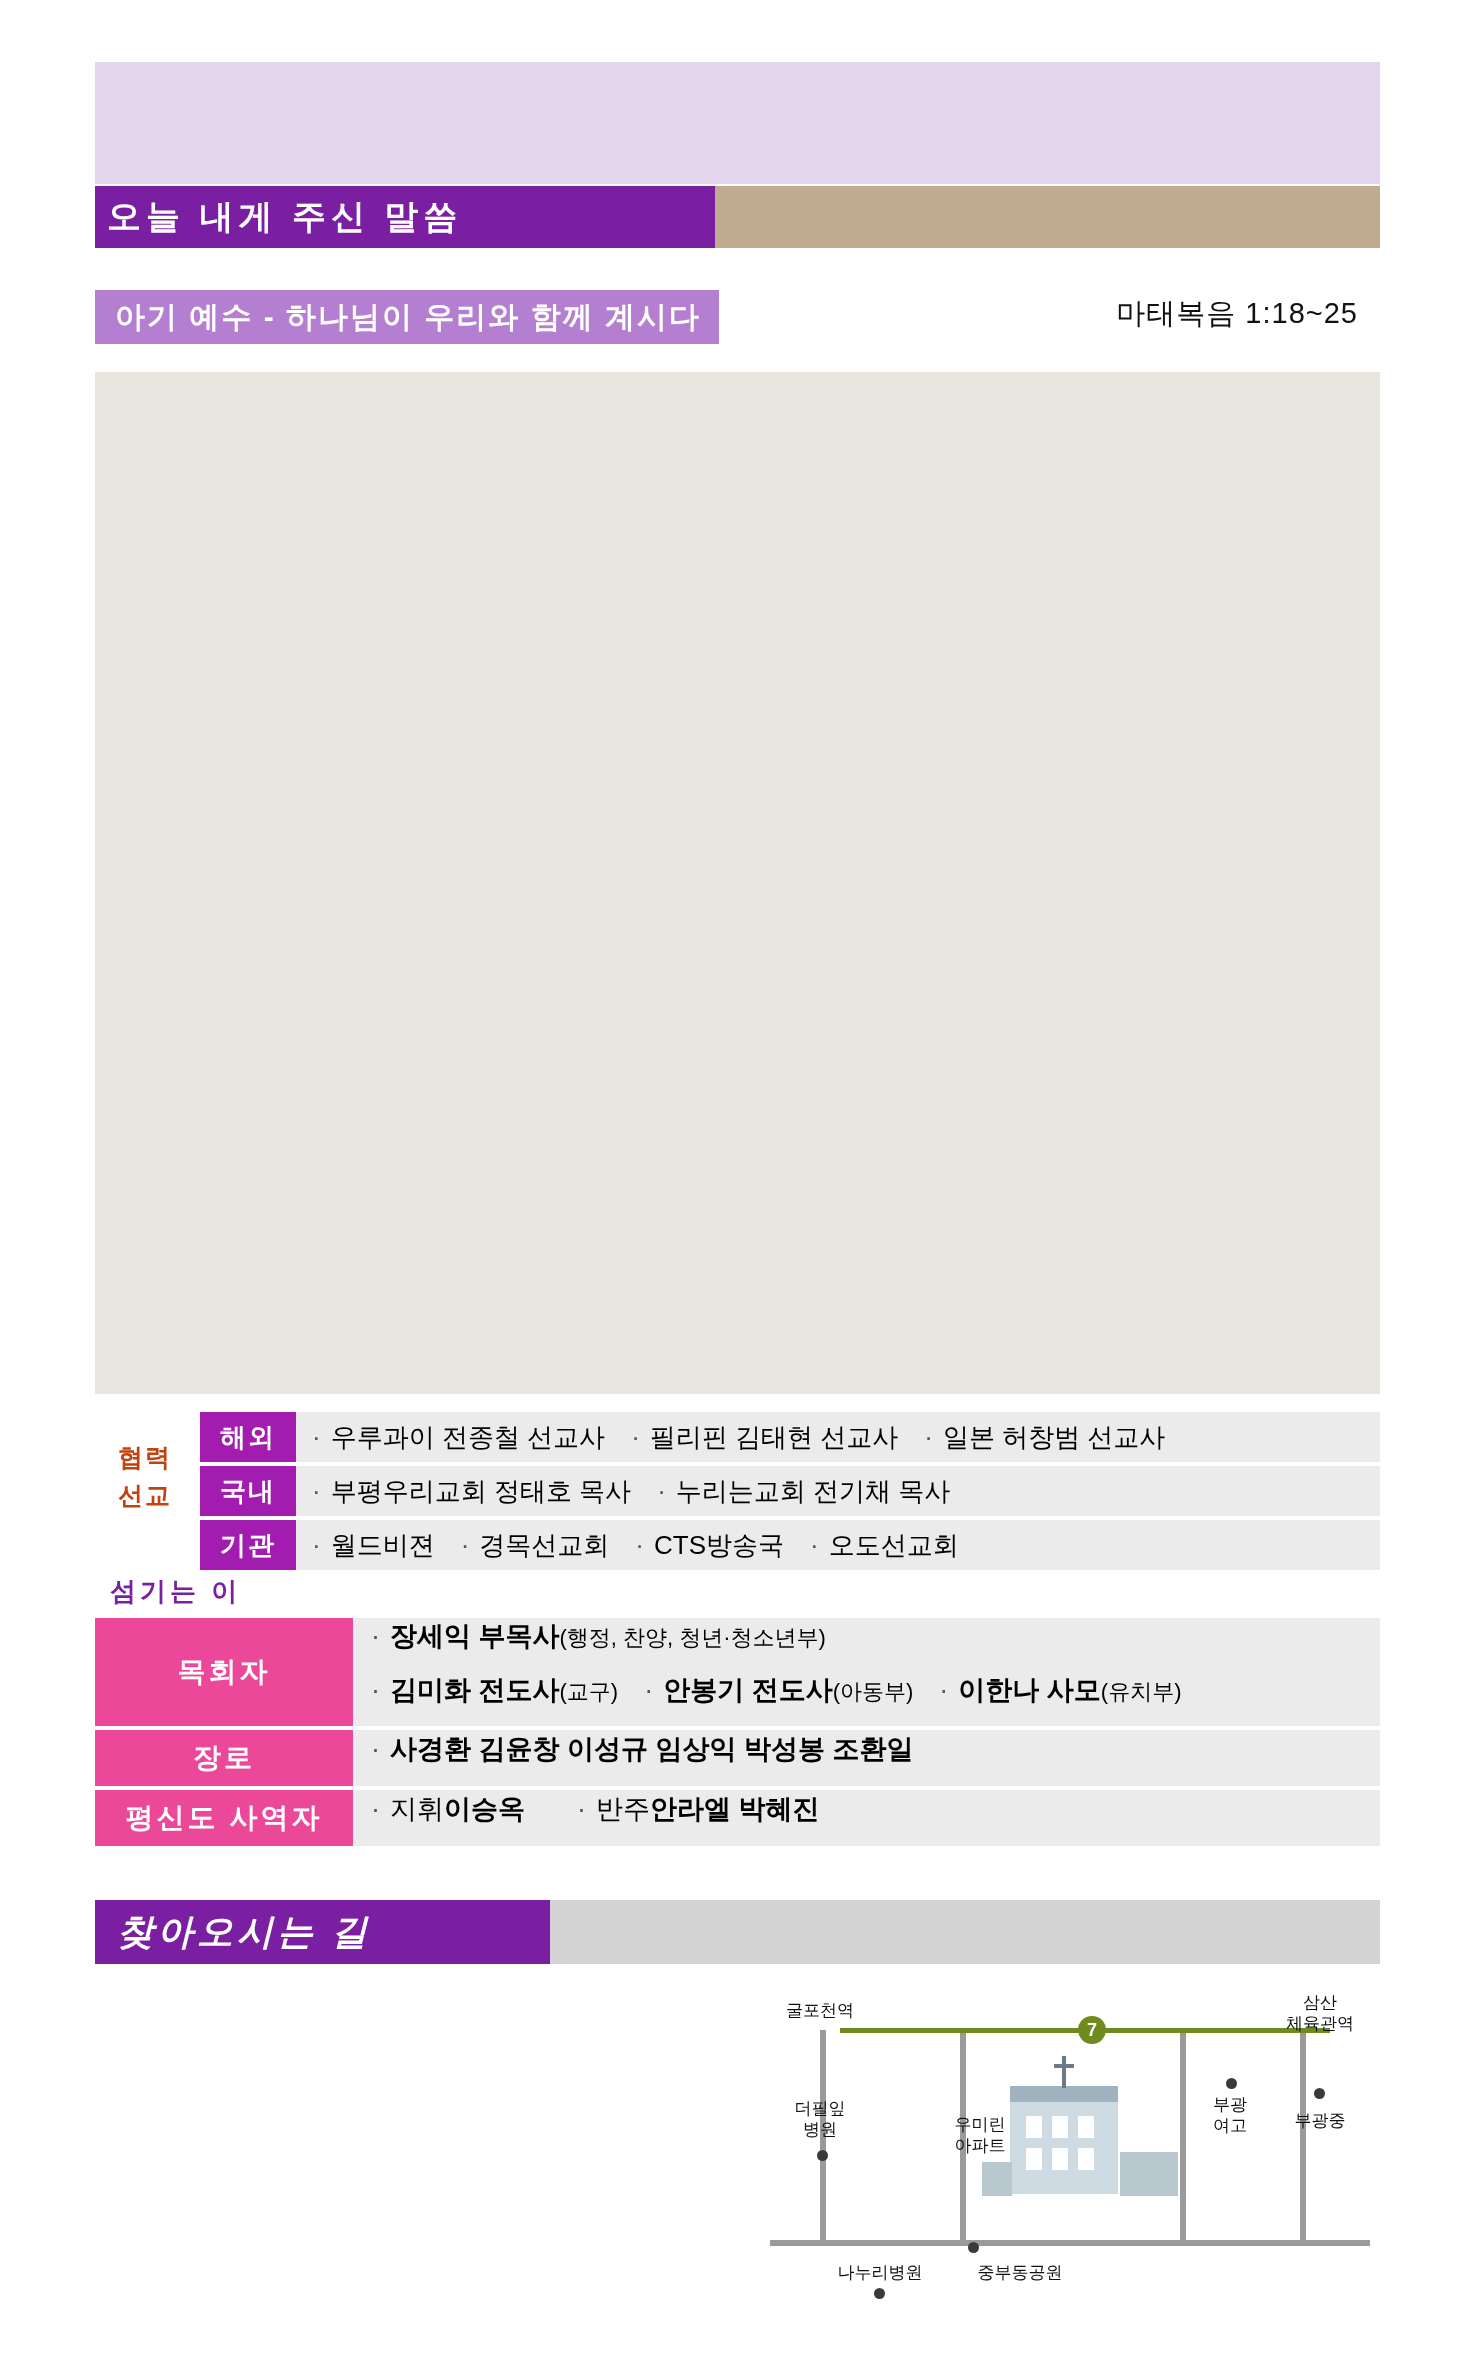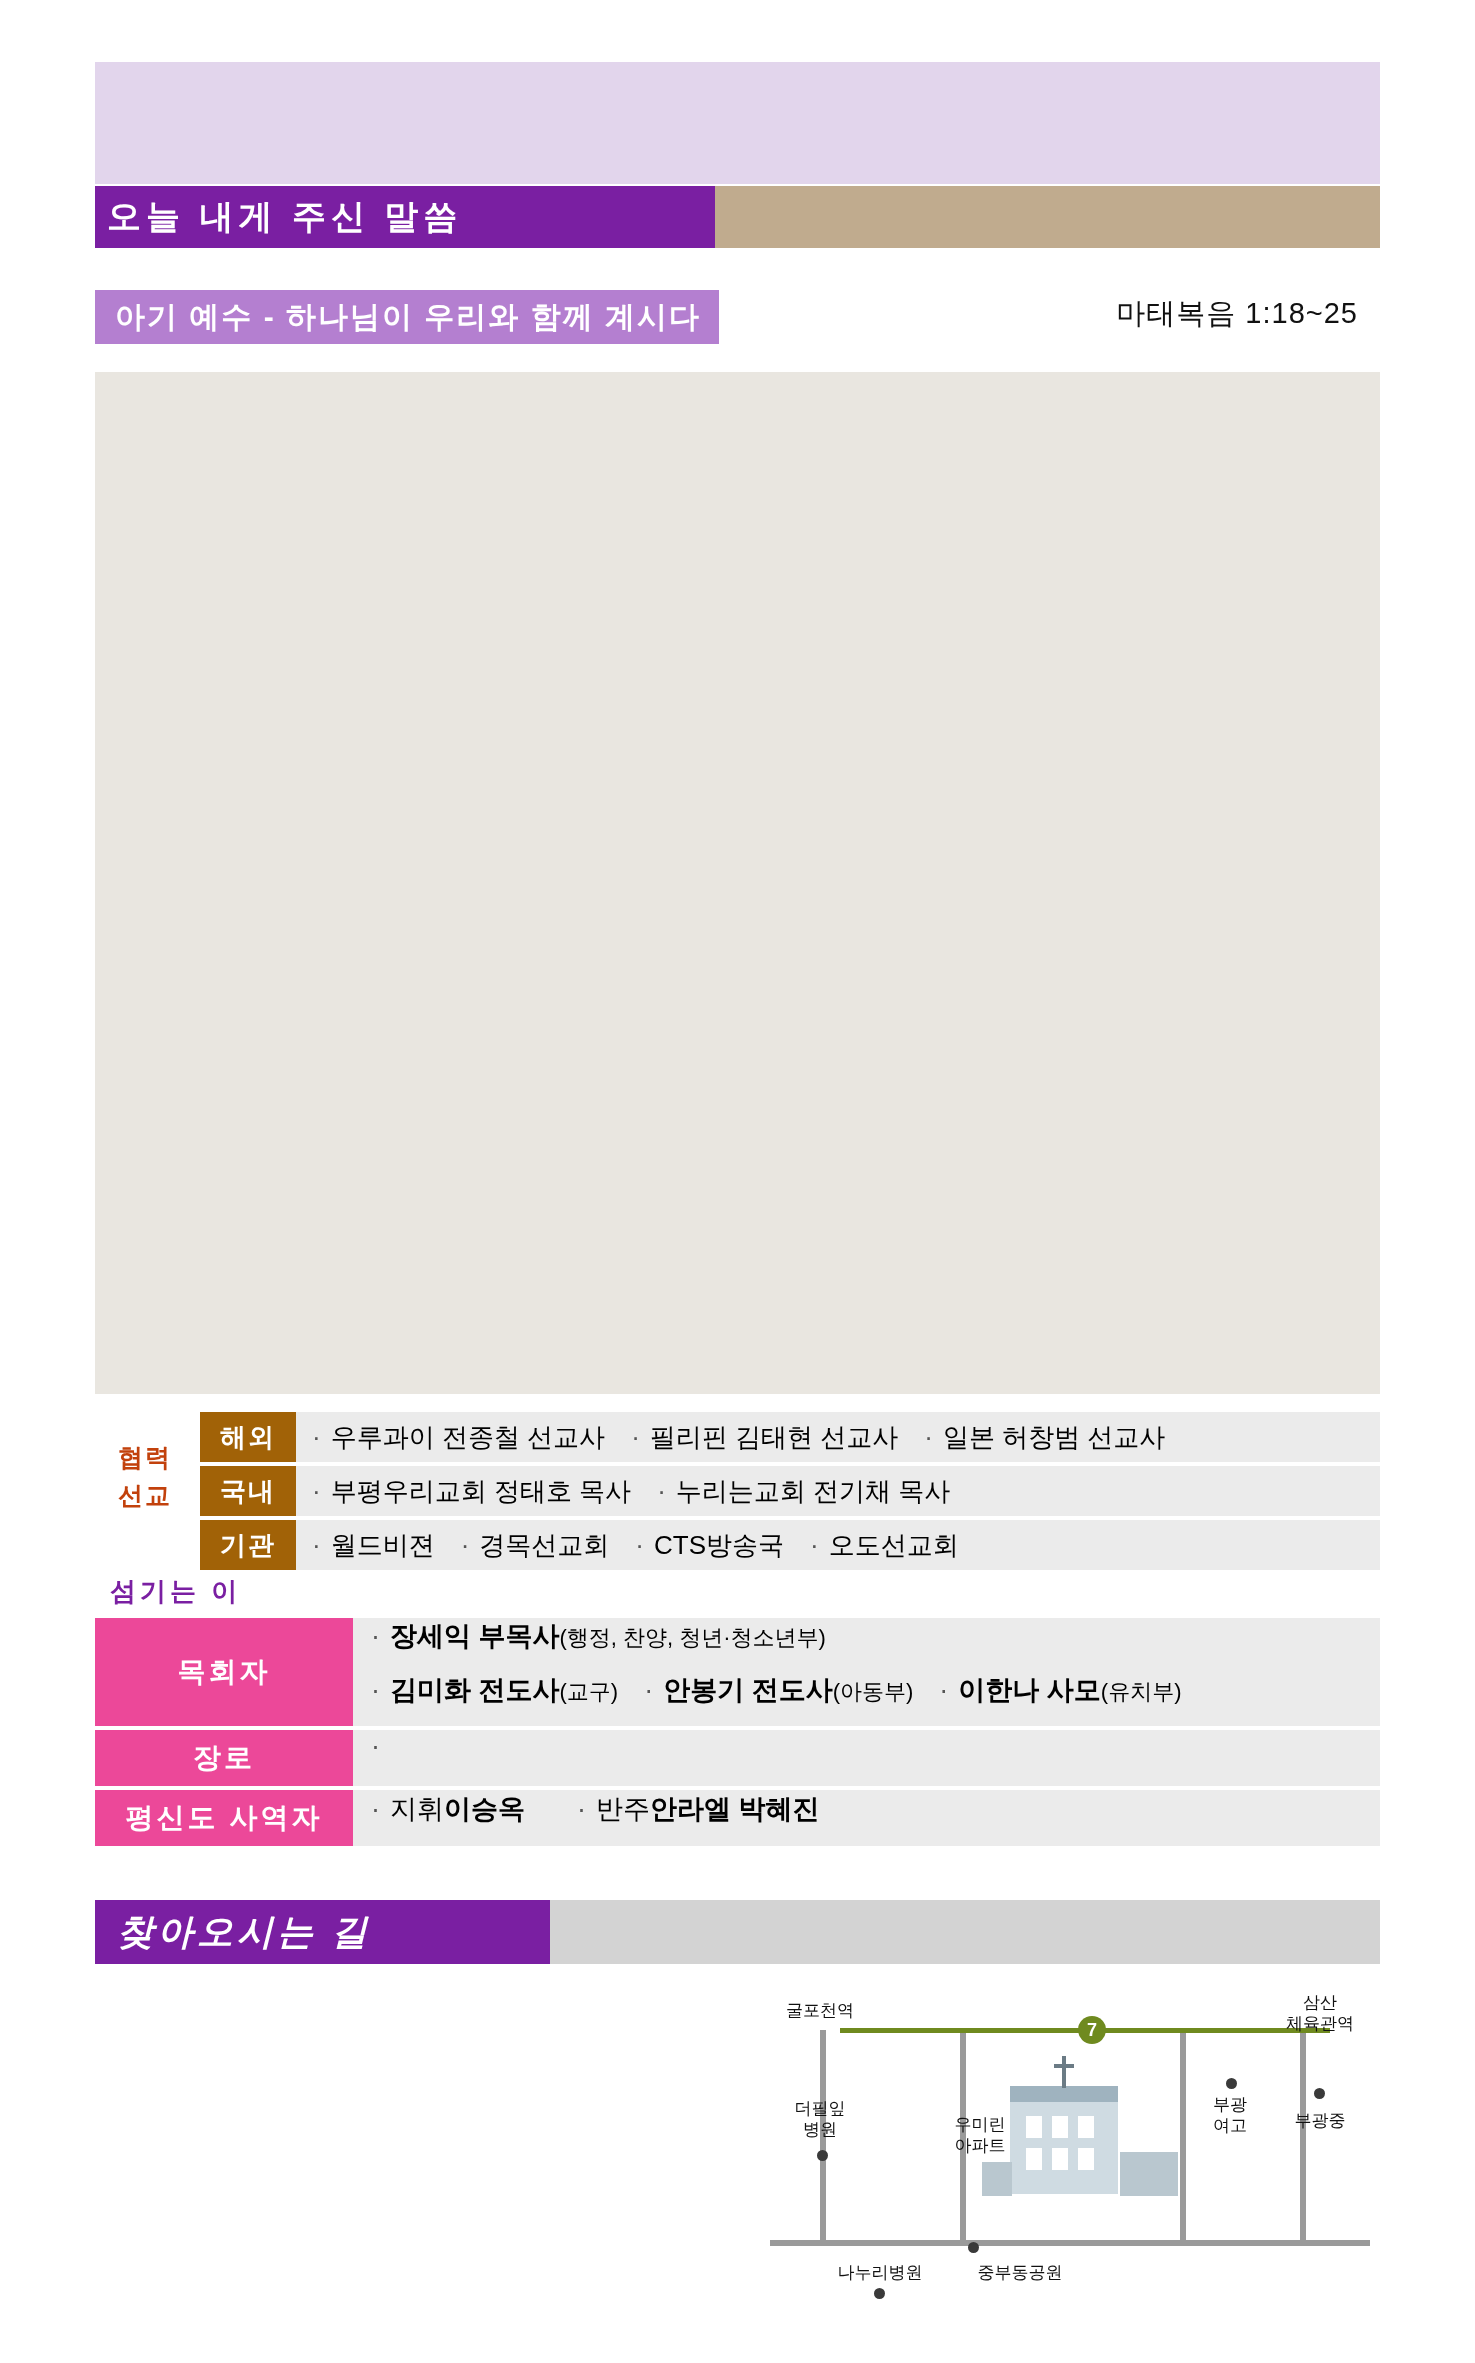--- a/index.html
+++ b/index.html
@@ -129,21 +129,21 @@
     width: 1180px;
   }
   .mrow {
     display: flex;
     align-items: stretch;
     height: 50px;
     margin-bottom: 4px;
   }
   .mrow .cat {
     width: 96px;
-    background: #a16207;
+    background: #a21caf;
     color: #ffffff;
     font-size: 26px;
     font-weight: bold;
     display: flex;
     align-items: center;
     justify-content: center;
     letter-spacing: 2px;
   }
   .mrow .vals {
     flex: 1;
@@ -434,20 +434,21 @@
             <span class="sub">(유치부)</span>
         </div>
       </div>
     </div>
 
     <div class="srow short">
       <div class="cat">장로</div>
       <div class="vals">
         <div class="vline">
           <span class="dot">·</span>
+          <span class="nm">사경환  김윤창  이성규  임상익  박성봉  조환일</span>
         </div>
       </div>
     </div>
 
     <div class="srow short">
       <div class="cat">평신도 사역자</div>
       <div class="vals">
         <div class="vline">
           <span class="dot">·</span>
           <span>지휘 </span>

